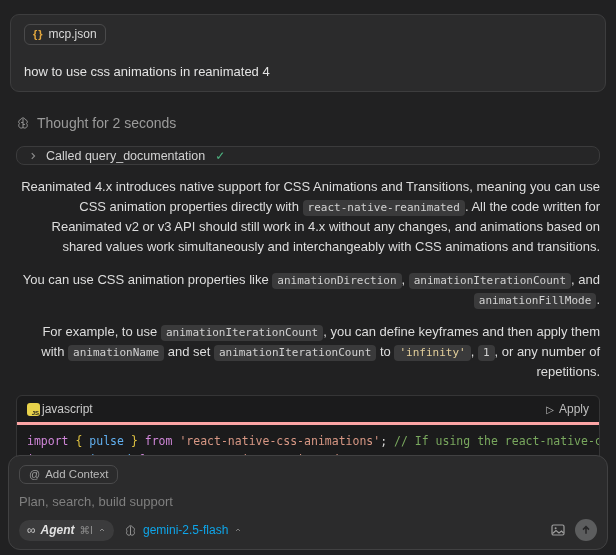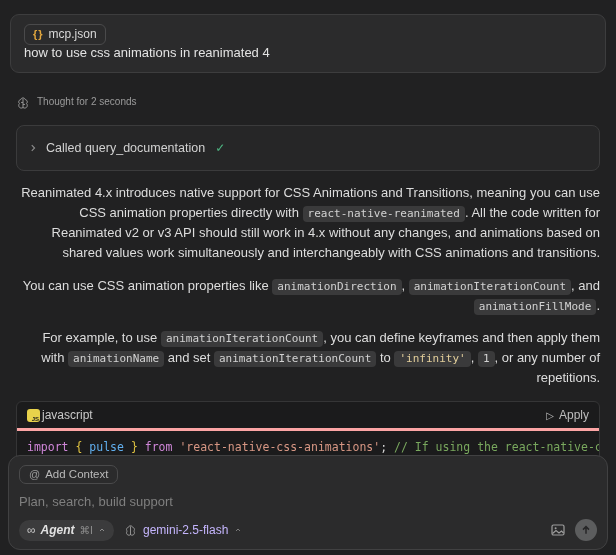--- a/index.html
+++ b/index.html
@@ -21,34 +21,34 @@
   }
   .file-chip {
     display: inline-flex; align-items: center; gap: 5px;
     border: 1px solid #4a4a4b;
     border-radius: 6px;
     padding: 2px 8px 3px;
     font-size: 12px;
     color: #d8d8d8;
   }
   .file-chip .braces { color: var(--brace_icon_orange); font-weight: bold; font-size: 11px; letter-spacing: 1px; }
-  .user-text { margin-top: 0; font-size: 13px; color: #e3e3e3; }
+  .user-text { margin-top: 19px; font-size: 13px; color: #e3e3e3; }
 
   
   .thought-row {
     margin: 23px 16px 0;
-    display: flex; gap: 7px;
-    color: #9b9b9b; font-size: 10px;
+    display: flex; align-items: center; gap: 7px;
+    color: #9b9b9b; font-size: 14px;
   }
   .thought-row svg { flex: 0 0 auto; }
 
   
   .tool-box {
     margin: 15px 16px 0;
-    height: 46px;
+    height: 19px;
     border: 1px solid #3b3b3c;
     background: #262627;
     border-radius: 8px;
     display: flex; align-items: center; gap: 8px;
     padding: 0 11px;
     cursor: pointer;
   }
   .tool-box .label { font-size: 12.5px; color: #d2d2d2; }
   .tool-box .check { color: var(--accent_green_check); font-size: 12px; margin-left: 2px; }
   .chev { color: #8d8d8d; display: inline-flex; }
@@ -140,21 +140,21 @@
     background: #3b3b3c;
     border-radius: 11px;
     padding: 3px 8px 4px;
     cursor: pointer;
   }
   .agent-pill .inf { color: #c6c6c6; font-size: 12px; line-height: 10px; }
   .agent-pill .agent-label { font-size: 12px; font-weight: 700; color: #e2e2e2; font-style: italic; }
   .agent-pill .shortcut { font-size: 10.5px; color: #8f8f8f; }
   .model-select {
     display: inline-flex; align-items: center; gap: 6px;
-    color: #c4b5fd; font-size: 12px; cursor: pointer;
+    color: #0ea5e9; font-size: 12px; cursor: pointer;
   }
   .model-select .chev-up { color: #7a7a7a; }
   .composer-right { margin-left: auto; display: flex; align-items: center; gap: 9px; }
   .img-btn { color: #9e9e9e; display: inline-flex; cursor: pointer; }
   .send-btn {
     width: 22px; height: 22px; border-radius: 50%;
     background: #5c5d5e;
     display: flex; align-items: center; justify-content: center;
     color: #262627; cursor: pointer;
   }

